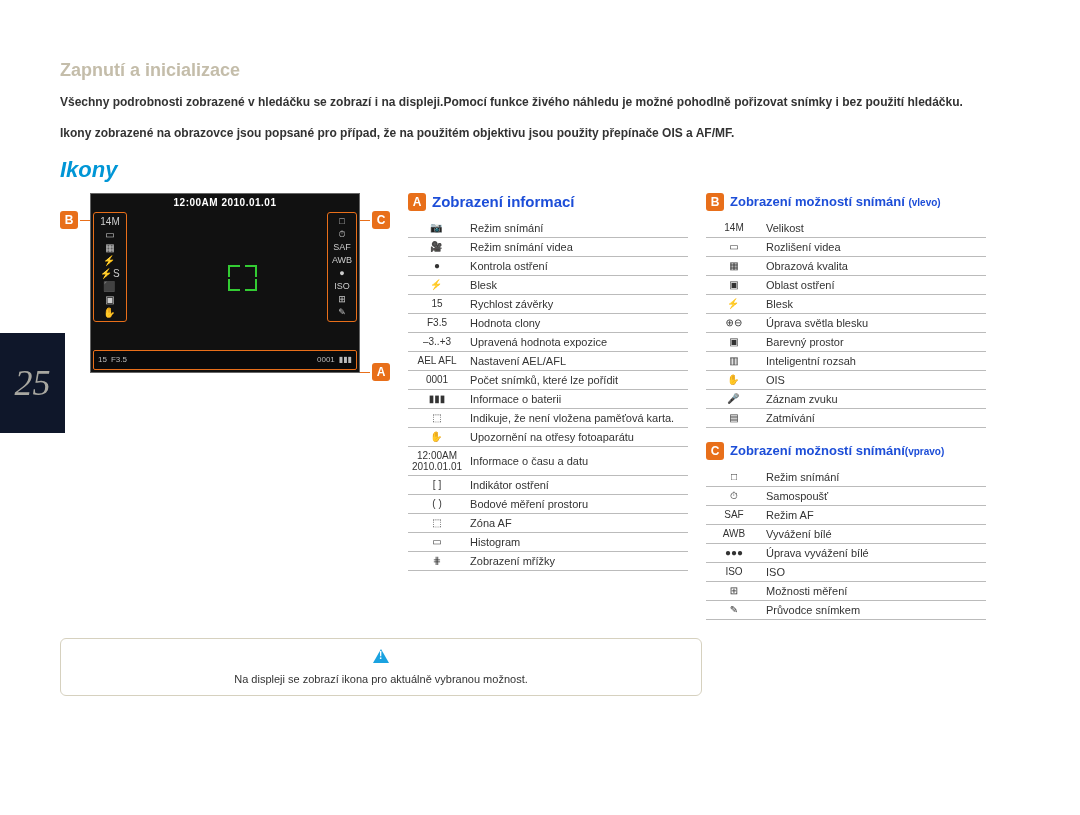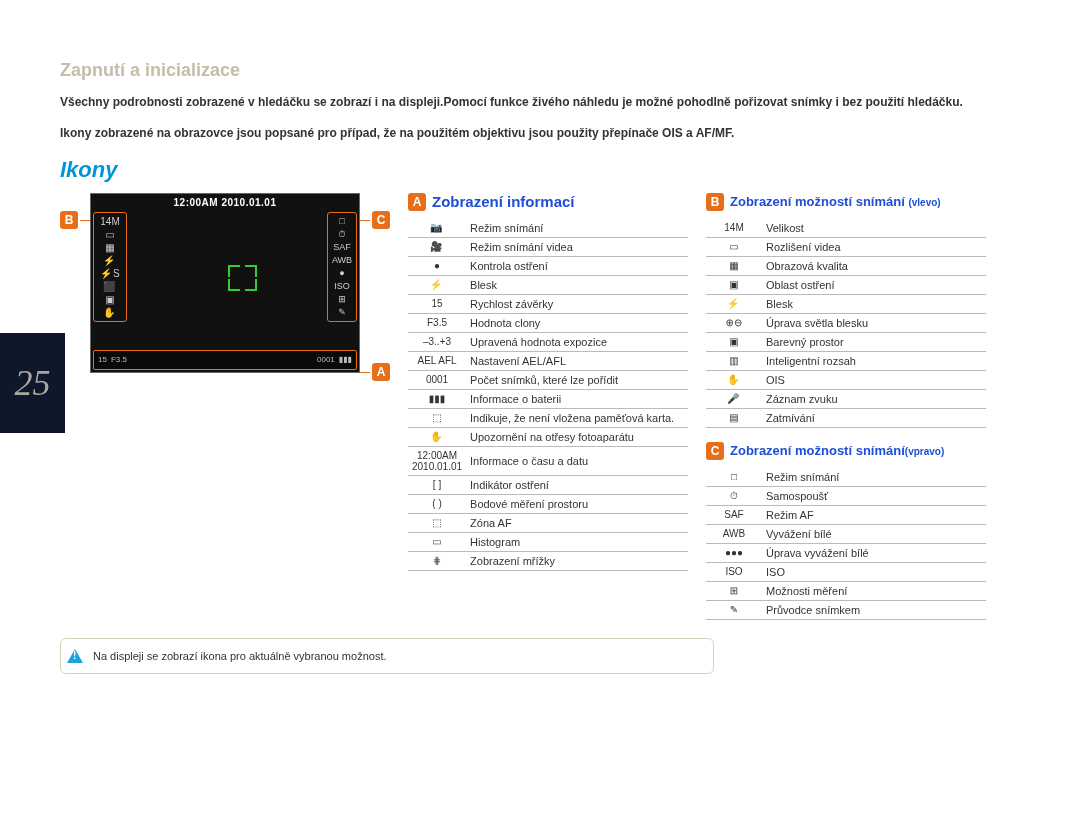--- a/index.html
+++ b/index.html
@@ -36,21 +36,21 @@
   .lnB{left:20px;top:27px;width:18px;}
   .lnC{right:20px;top:27px;width:18px;}
   .lnA{right:20px;top:179px;width:18px;}
   .col-h{display:flex;align-items:center;gap:6px;margin-bottom:8px;}
   .col-h .t{font-weight:bold;font-size:15px;color:#1d4ed8;}
   .col-h .t.small{font-size:13px;}
   .smaller{font-size:10px;font-weight:bold;}
   table.iconlist{width:100%;border-collapse:collapse;font-size:11px;}
   table.iconlist td{border-bottom:1px solid #bbb;padding:3px 4px;vertical-align:middle;}
   table.iconlist td.ic{width:48px;text-align:center;font-size:10px;color:#333;}
-  .notebox{margin-top:18px;border:1px solid #d6d1bf;border-radius:6px;padding:10px 6px;font-size:11px;display:flex;align-items:center;gap:10px;max-width:640px;}
+  .notebox{margin-top:18px;border:1px solid #d6d1bf;border-radius:6px;padding:10px 0;font-size:11px;display:flex;align-items:center;gap:10px;max-width:640px;flex-direction:column;}
   .warn-ico{width:0;height:0;border-left:8px solid transparent;border-right:8px solid transparent;border-bottom:14px solid #1aa2e0;position:relative;}
   .warn-ico::after{content:"!";position:absolute;left:-2px;top:1px;color:#fff;font-size:10px;font-weight:bold;}
 </style>
 </head>
 <body>
 
 <div class="page">
   <div class="page-num-box">
     <span class="page-num">25</span>
   </div>

